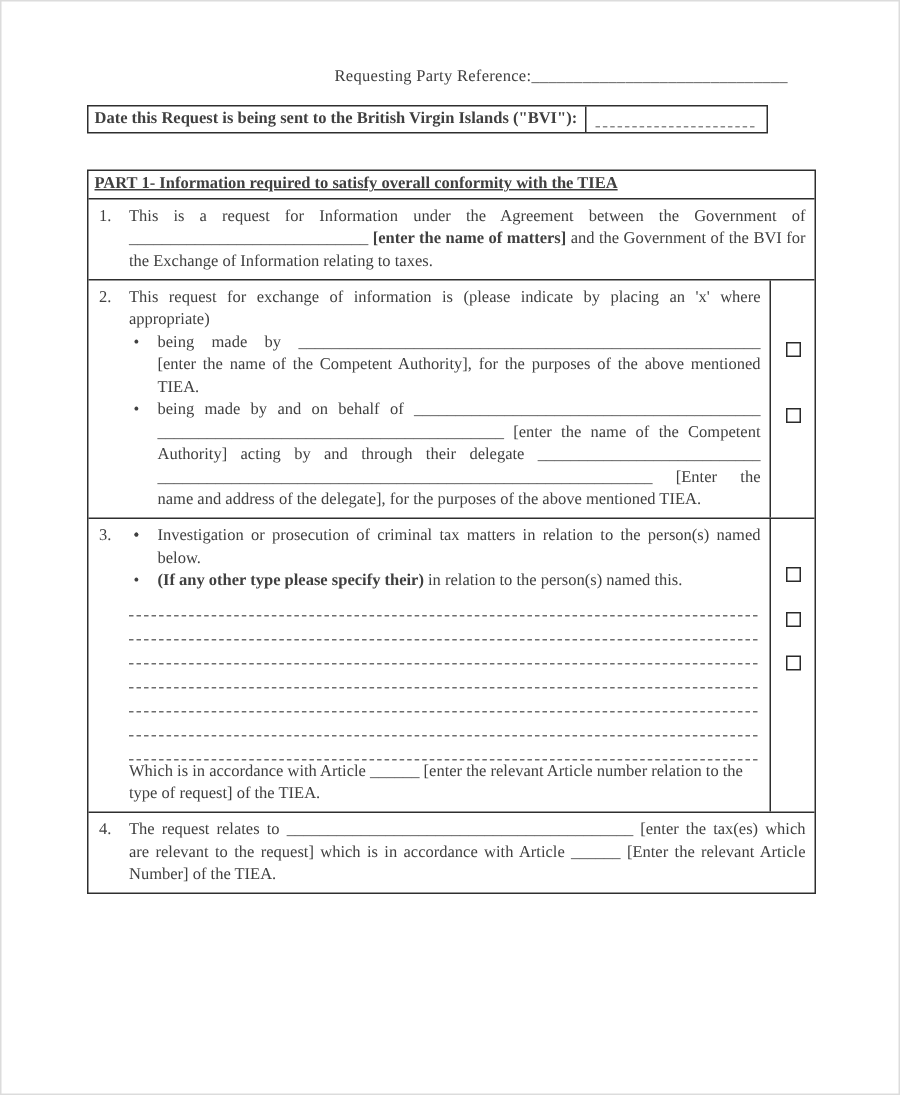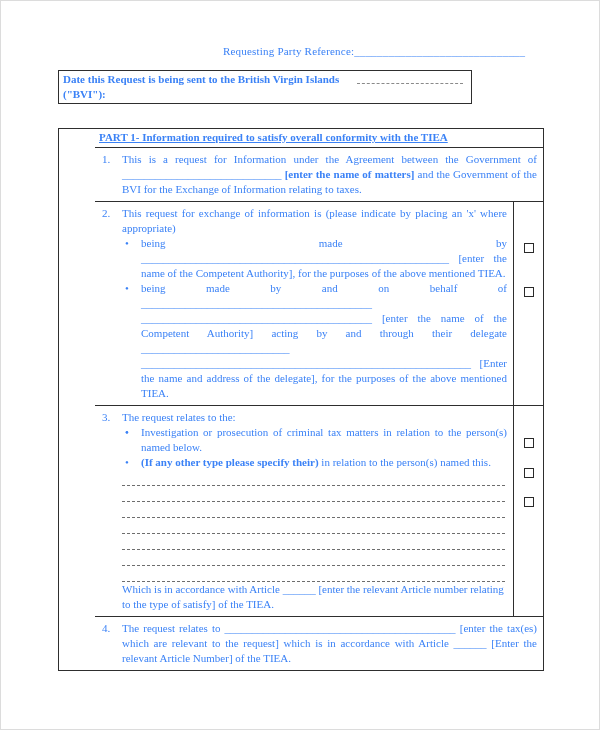--- a/index.html
+++ b/index.html
@@ -7,47 +7,46 @@
     padding: 0;
     background: #ffffff;
   }
   .sheet {
     position: relative;
     width: 598px;
     height: 728px;
     border: 1px solid #dcdcdc;
     background: #ffffff;
     font-family: "Liberation Serif", "DejaVu Serif", serif;
-    color: #3b82f6;
+    color: #404040;
     overflow: hidden;
   }
   .ref-line {
     margin: 44px 0 0 222px;
     font-size: 11px;
     letter-spacing: 0.2px;
     white-space: nowrap;
   }
   .doc-title {
     text-align: center;
     margin-top: 17px;
     font-size: 11.5px;
   }
   .doc-title span {
     font-weight: bold;
     text-decoration: underline;
   }
   .date-box {
     display: flex;
     margin: 13px 0 0 57px;
-    width: 414px;
+    width: 454px;
     border: 1px solid #2e2e2e;
     box-sizing: border-box;
     font-size: 11px;
     line-height: 15px;
-    align-items: center;
   }
   .date-box .date-label {
     flex: 1;
     font-weight: bold;
     padding: 1px 4px;
   }
   .date-box .date-cell {
     width: 120px;
     border-left: 1px solid #2e2e2e;
     position: relative;
@@ -60,21 +59,20 @@
     border-bottom: 1px dashed #8a8a8a;
     height: 10px;
   }
   .part1 {
     margin: 24px 0 0 57px;
     width: 486px;
     border: 1px solid #2e2e2e;
     box-sizing: border-box;
     font-size: 11px;
     line-height: 15px;
-    padding-left: 36px;
   }
   .p1-header {
     font-weight: bold;
     padding: 1px 4px 2px 4px;
     border-bottom: 1px solid #2e2e2e;
   }
   .p1-header span { text-decoration: underline; }
   .p1-row { border-bottom: 1px solid #2e2e2e; }
   .p1-row:last-child { border-bottom: none; }
   .row-flex { display: flex; align-items: stretch; }
@@ -166,40 +164,39 @@
       <div class="cell-check">
         <span class="cb" style="top:41px"></span>
         <span class="cb" style="top:85px"></span>
       </div>
     </div>
 
     <div class="p1-row row-flex">
       <div class="cell-main">
         <div class="item">
           <span class="num">3.</span>
-          <div>The request relates to the:</div>
           <div class="bullet">
             <span class="dot">•</span>
           </div>
           <div class="bullet">
             <span class="dot">•</span>
             <span>Investigation or prosecution of criminal tax matters in relation to the person(s) named below.</span>
           </div>
           <div class="bullet">
             <span class="dot">•</span>
             <span class="bold">(If any other type please specify their)</span><span> in relation to the person(s) named this.</span>
           </div>
           <div class="write-line"></div>
           <div class="write-line"></div>
           <div class="write-line"></div>
           <div class="write-line"></div>
           <div class="write-line"></div>
           <div class="write-line"></div>
           <div class="write-line"></div>
-          <div class="closing">Which is in accordance with Article ______ [enter the relevant Article number relating to the type of satisfy] of the TIEA.</div>
+          <div class="closing">Which is in accordance with Article ______ [enter the relevant Article number relation to the type of request] of the TIEA.</div>
         </div>
       </div>
       <div class="cell-check">
         <span class="cb" style="top:32px"></span>
         <span class="cb" style="top:62px"></span>
         <span class="cb" style="top:91px"></span>
       </div>
     </div>
 
     <div class="p1-row">

